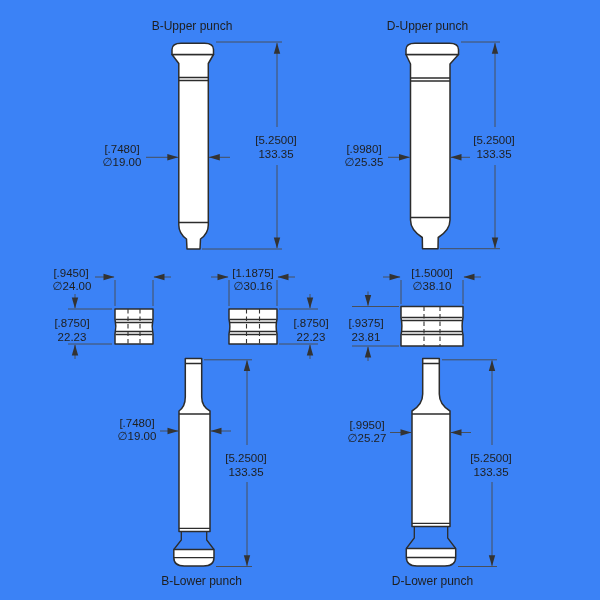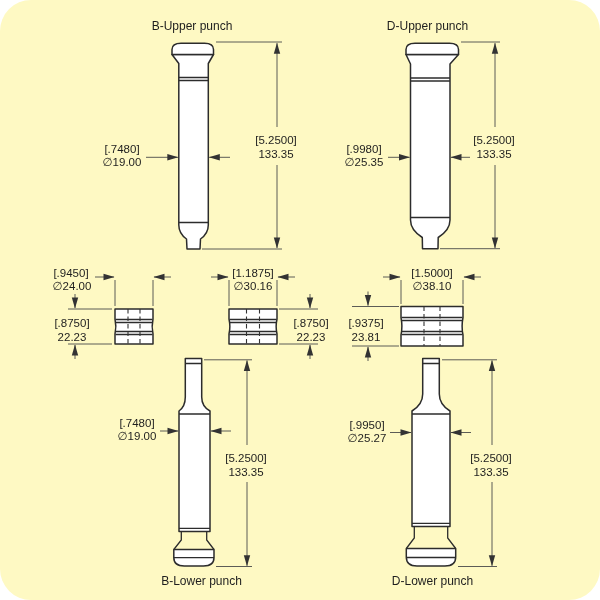--- a/index.html
+++ b/index.html
@@ -1,16 +1,16 @@
 <!DOCTYPE html>
 <html><head>
 <meta charset="utf-8">
 <style>
   html,body{margin:0;padding:0;background:#ffffff;}
-  .stage{width:600px;height:600px;background:#fef9c3;position:relative;font-family:"Liberation Sans",sans-serif;border-radius:31px;}
+  .stage{width:600px;height:600px;background:#3b82f6;position:relative;font-family:"Liberation Sans",sans-serif;}
   svg{display:block;}
   text{font-family:"Liberation Sans",sans-serif;fill:#1e1e1e;}
   .title{font-size:12px;}
   .dim{font-size:11.5px;}
   .obj{stroke:#2c2c2c;stroke-width:1.5;fill:#ffffff;stroke-linejoin:round;}
   .objline{stroke:#2c2c2c;stroke-width:1.3;fill:none;}
   .band{stroke:#2c2c2c;stroke-width:1.4;fill:none;}
   .bore{stroke:#333333;stroke-width:1.1;fill:none;stroke-dasharray:4.5,3;}
   .dimln{stroke:#4a4a4a;stroke-width:0.9;fill:none;}
 </style>

